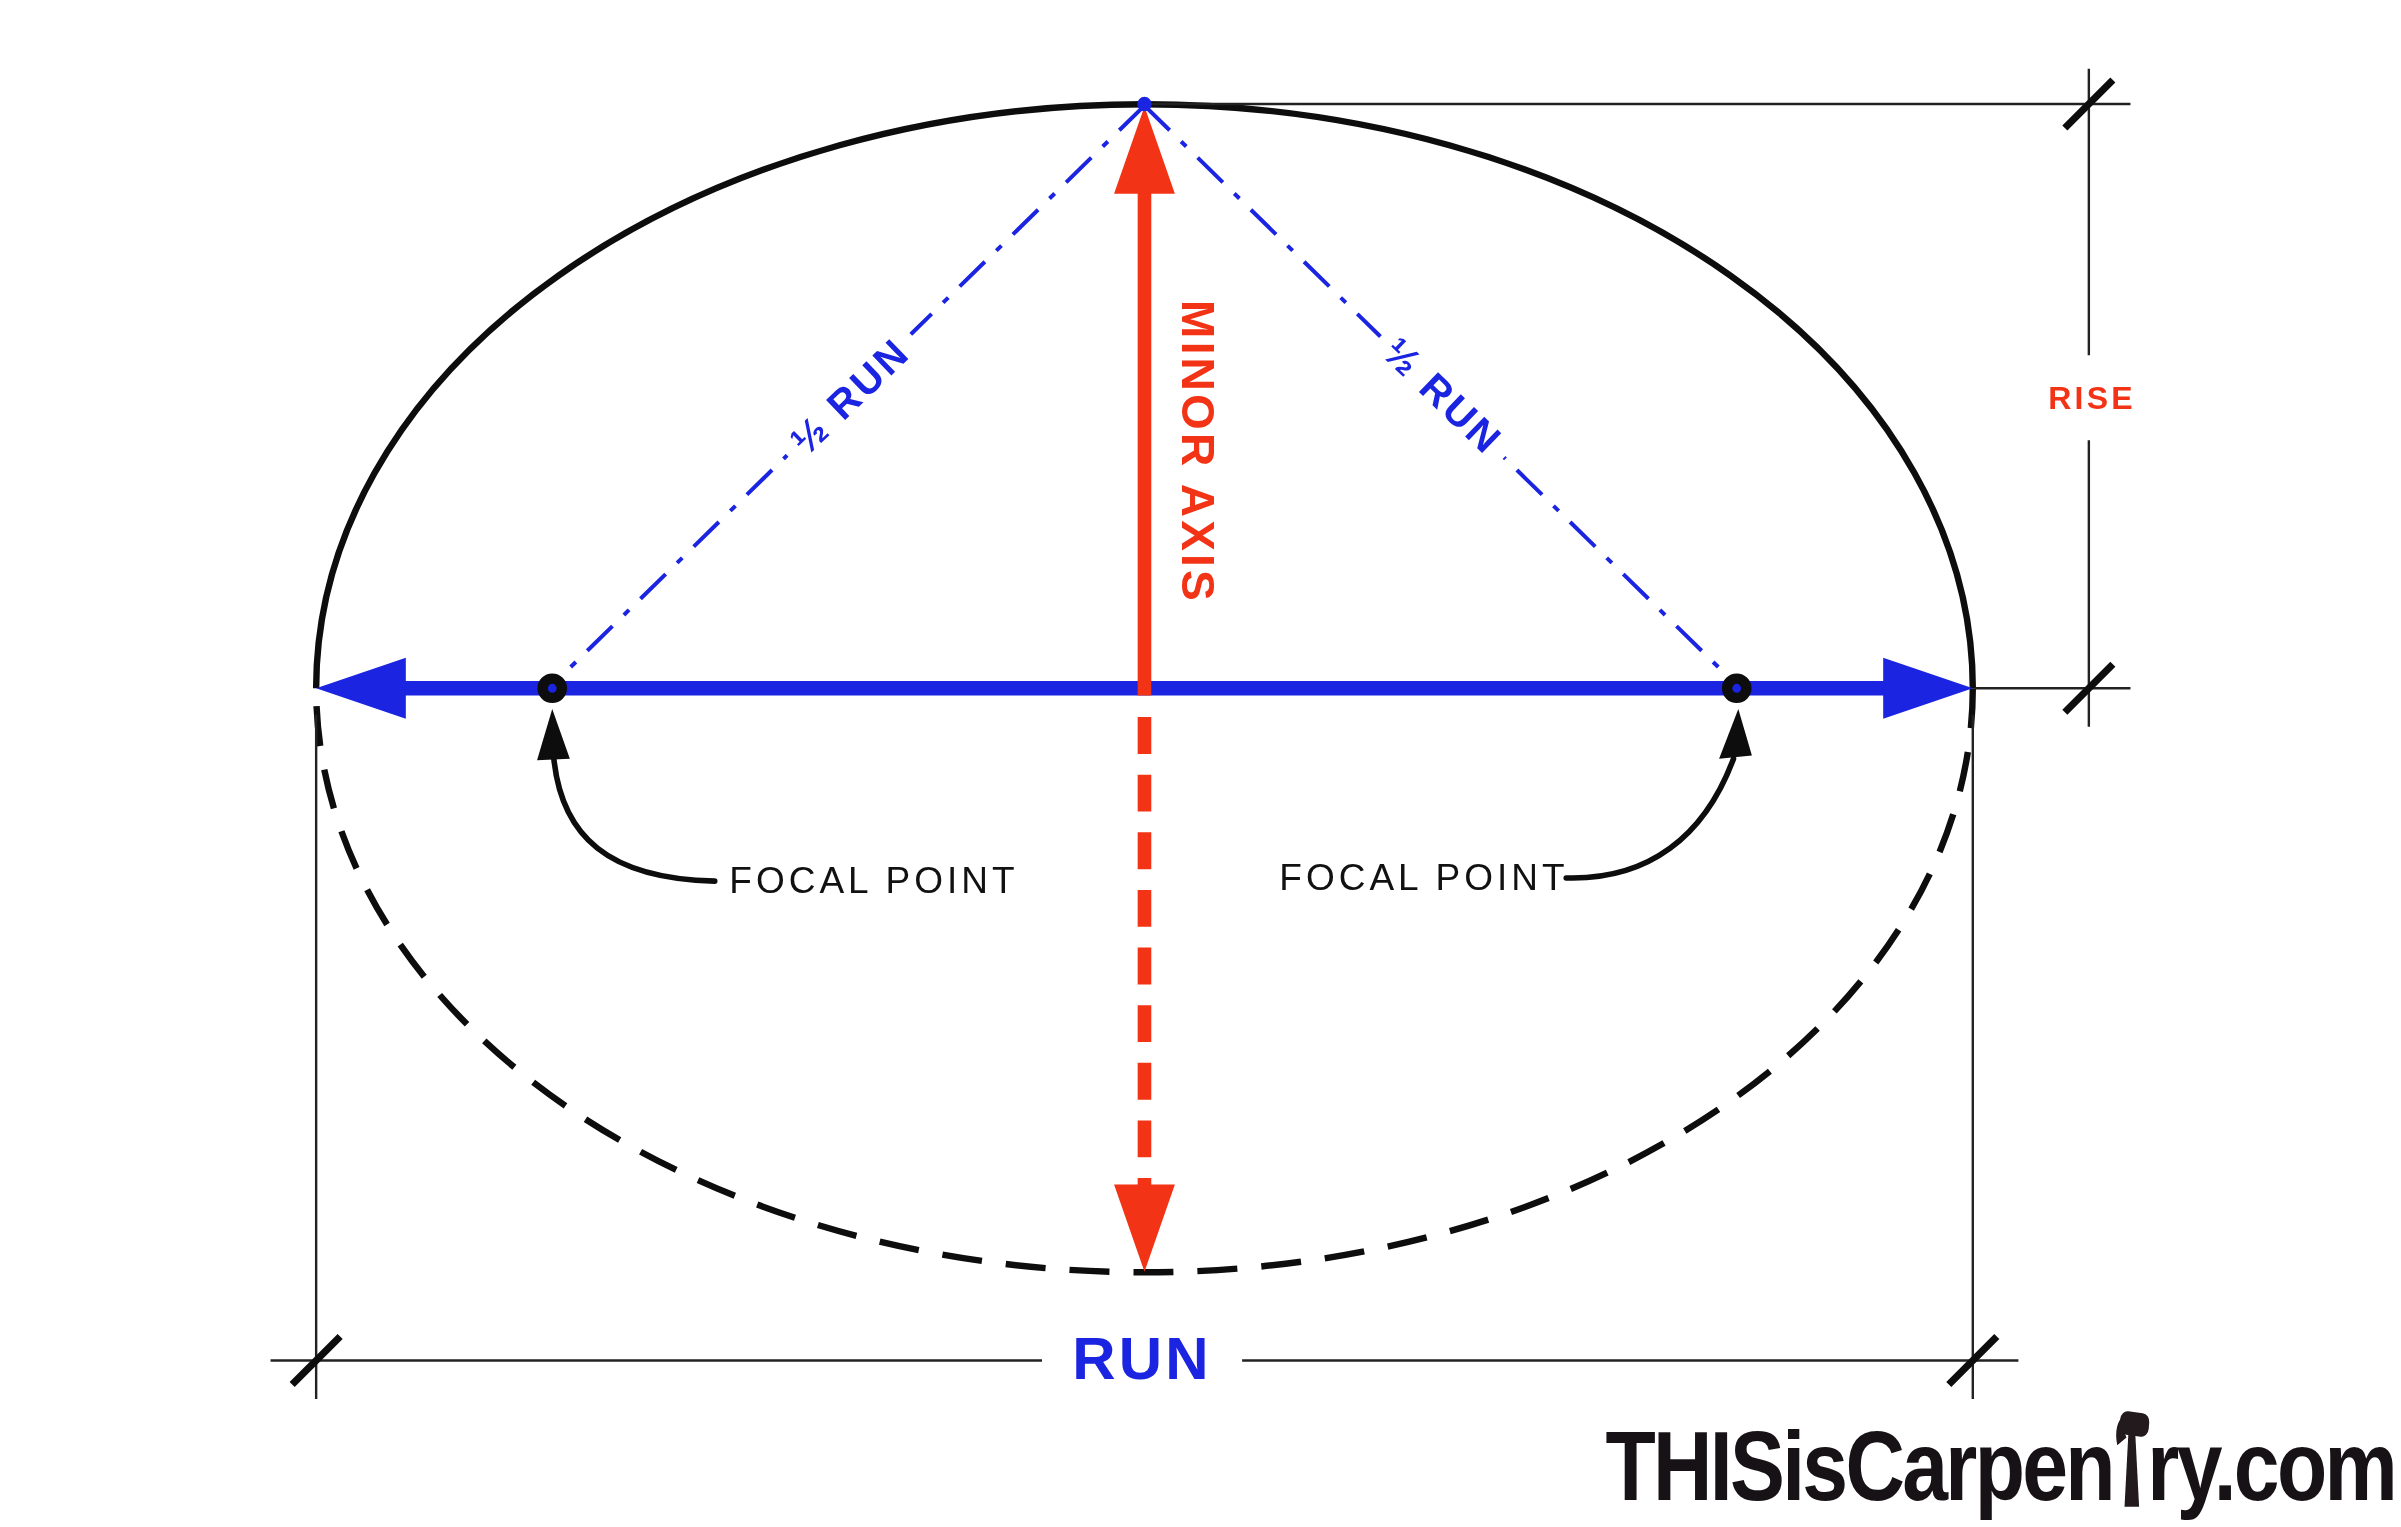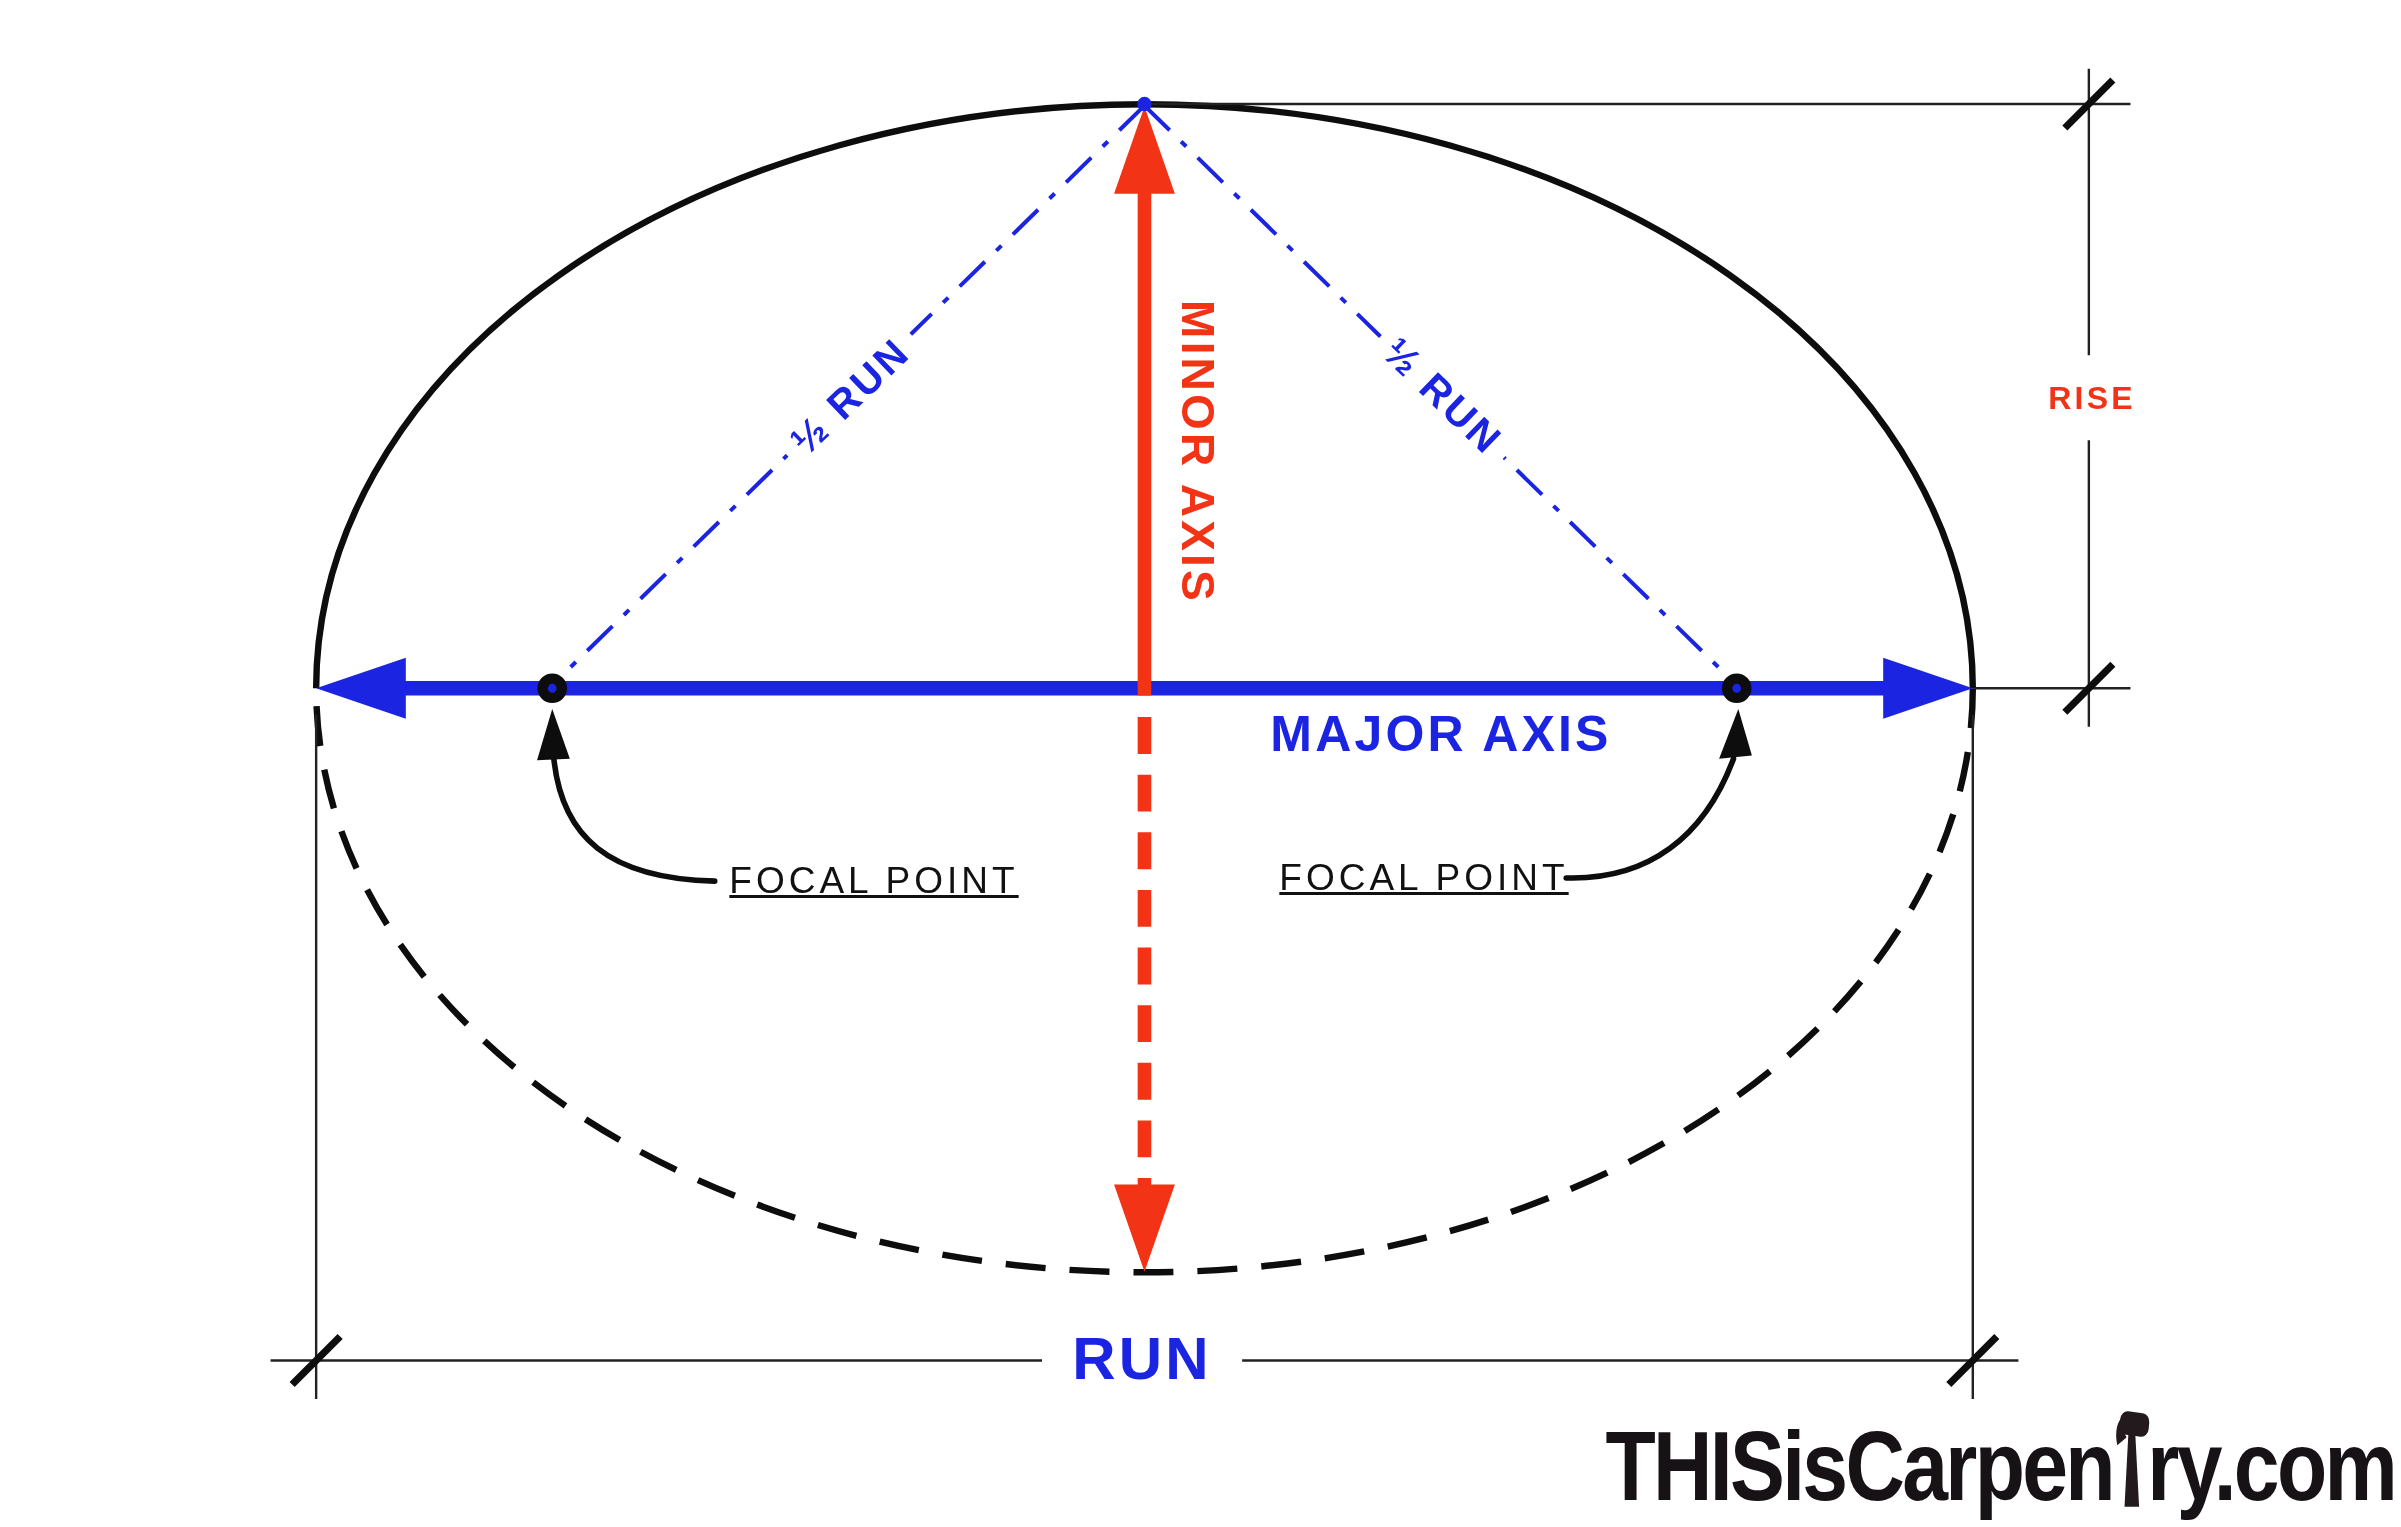--- a/index.html
+++ b/index.html
@@ -20,21 +20,21 @@
   
   .label{
     position:absolute;
     white-space:nowrap;
     transform:translate(-50%,-50%);
     letter-spacing:3.2px;
     font-family:"Liberation Sans", sans-serif;
   }
   .lbl-red{color:var(--red);font-weight:bold;}
   .lbl-blue{color:var(--blue);font-weight:bold;}
-  .lbl-ink{color:var(--ink);font-weight:normal;text-decoration:underline;}
+  .lbl-ink{color:var(--ink);font-weight:normal;}
 
   .minor-axis-label{
     left:1198px;top:452px;
     font-size:46px;
     transform:translate(-50%,-50%) rotate(90deg);
   }
   .major-axis-label{left:1441px;top:734px;font-size:50px;}
   .half-run-left{
     left:850px;top:396px;font-size:40px;
     background:#ffffff;padding:1.6px 12.8px;
@@ -112,21 +112,20 @@
     <circle cx="2170" cy="860" r="12" fill="none" stroke="#0d0d0d" stroke-width="13"></circle>
 
     <path d="M 893 1101 C 760 1098 702 1045 692 948" fill="none" stroke="#0d0d0d" stroke-width="7" stroke-linecap="round"></path>
     <polygon points="690,886 671,950 712,948" fill="#0d0d0d"></polygon>
     <path d="M 1957 1097 C 2060 1100 2130 1045 2166 948" fill="none" stroke="#0d0d0d" stroke-width="7" stroke-linecap="round"></path>
     <polygon points="2172,886 2148,948 2189,944" fill="#0d0d0d"></polygon>
   </svg>
 
   <div class="label lbl-red minor-axis-label">MINOR AXIS</div>
 
-  <div class="label lbl-blue major-axis-label">MAJOR AXIS</div>
 
   <div class="label lbl-blue half-run-left">½ RUN</div>
 
   <div class="label lbl-blue half-run-right">½ RUN</div>
 
   <div class="label lbl-ink focal-left">FOCAL POINT</div>
 
   <div class="label lbl-ink focal-right">FOCAL POINT</div>
 
   <div class="label lbl-red rise-label">RISE</div>

